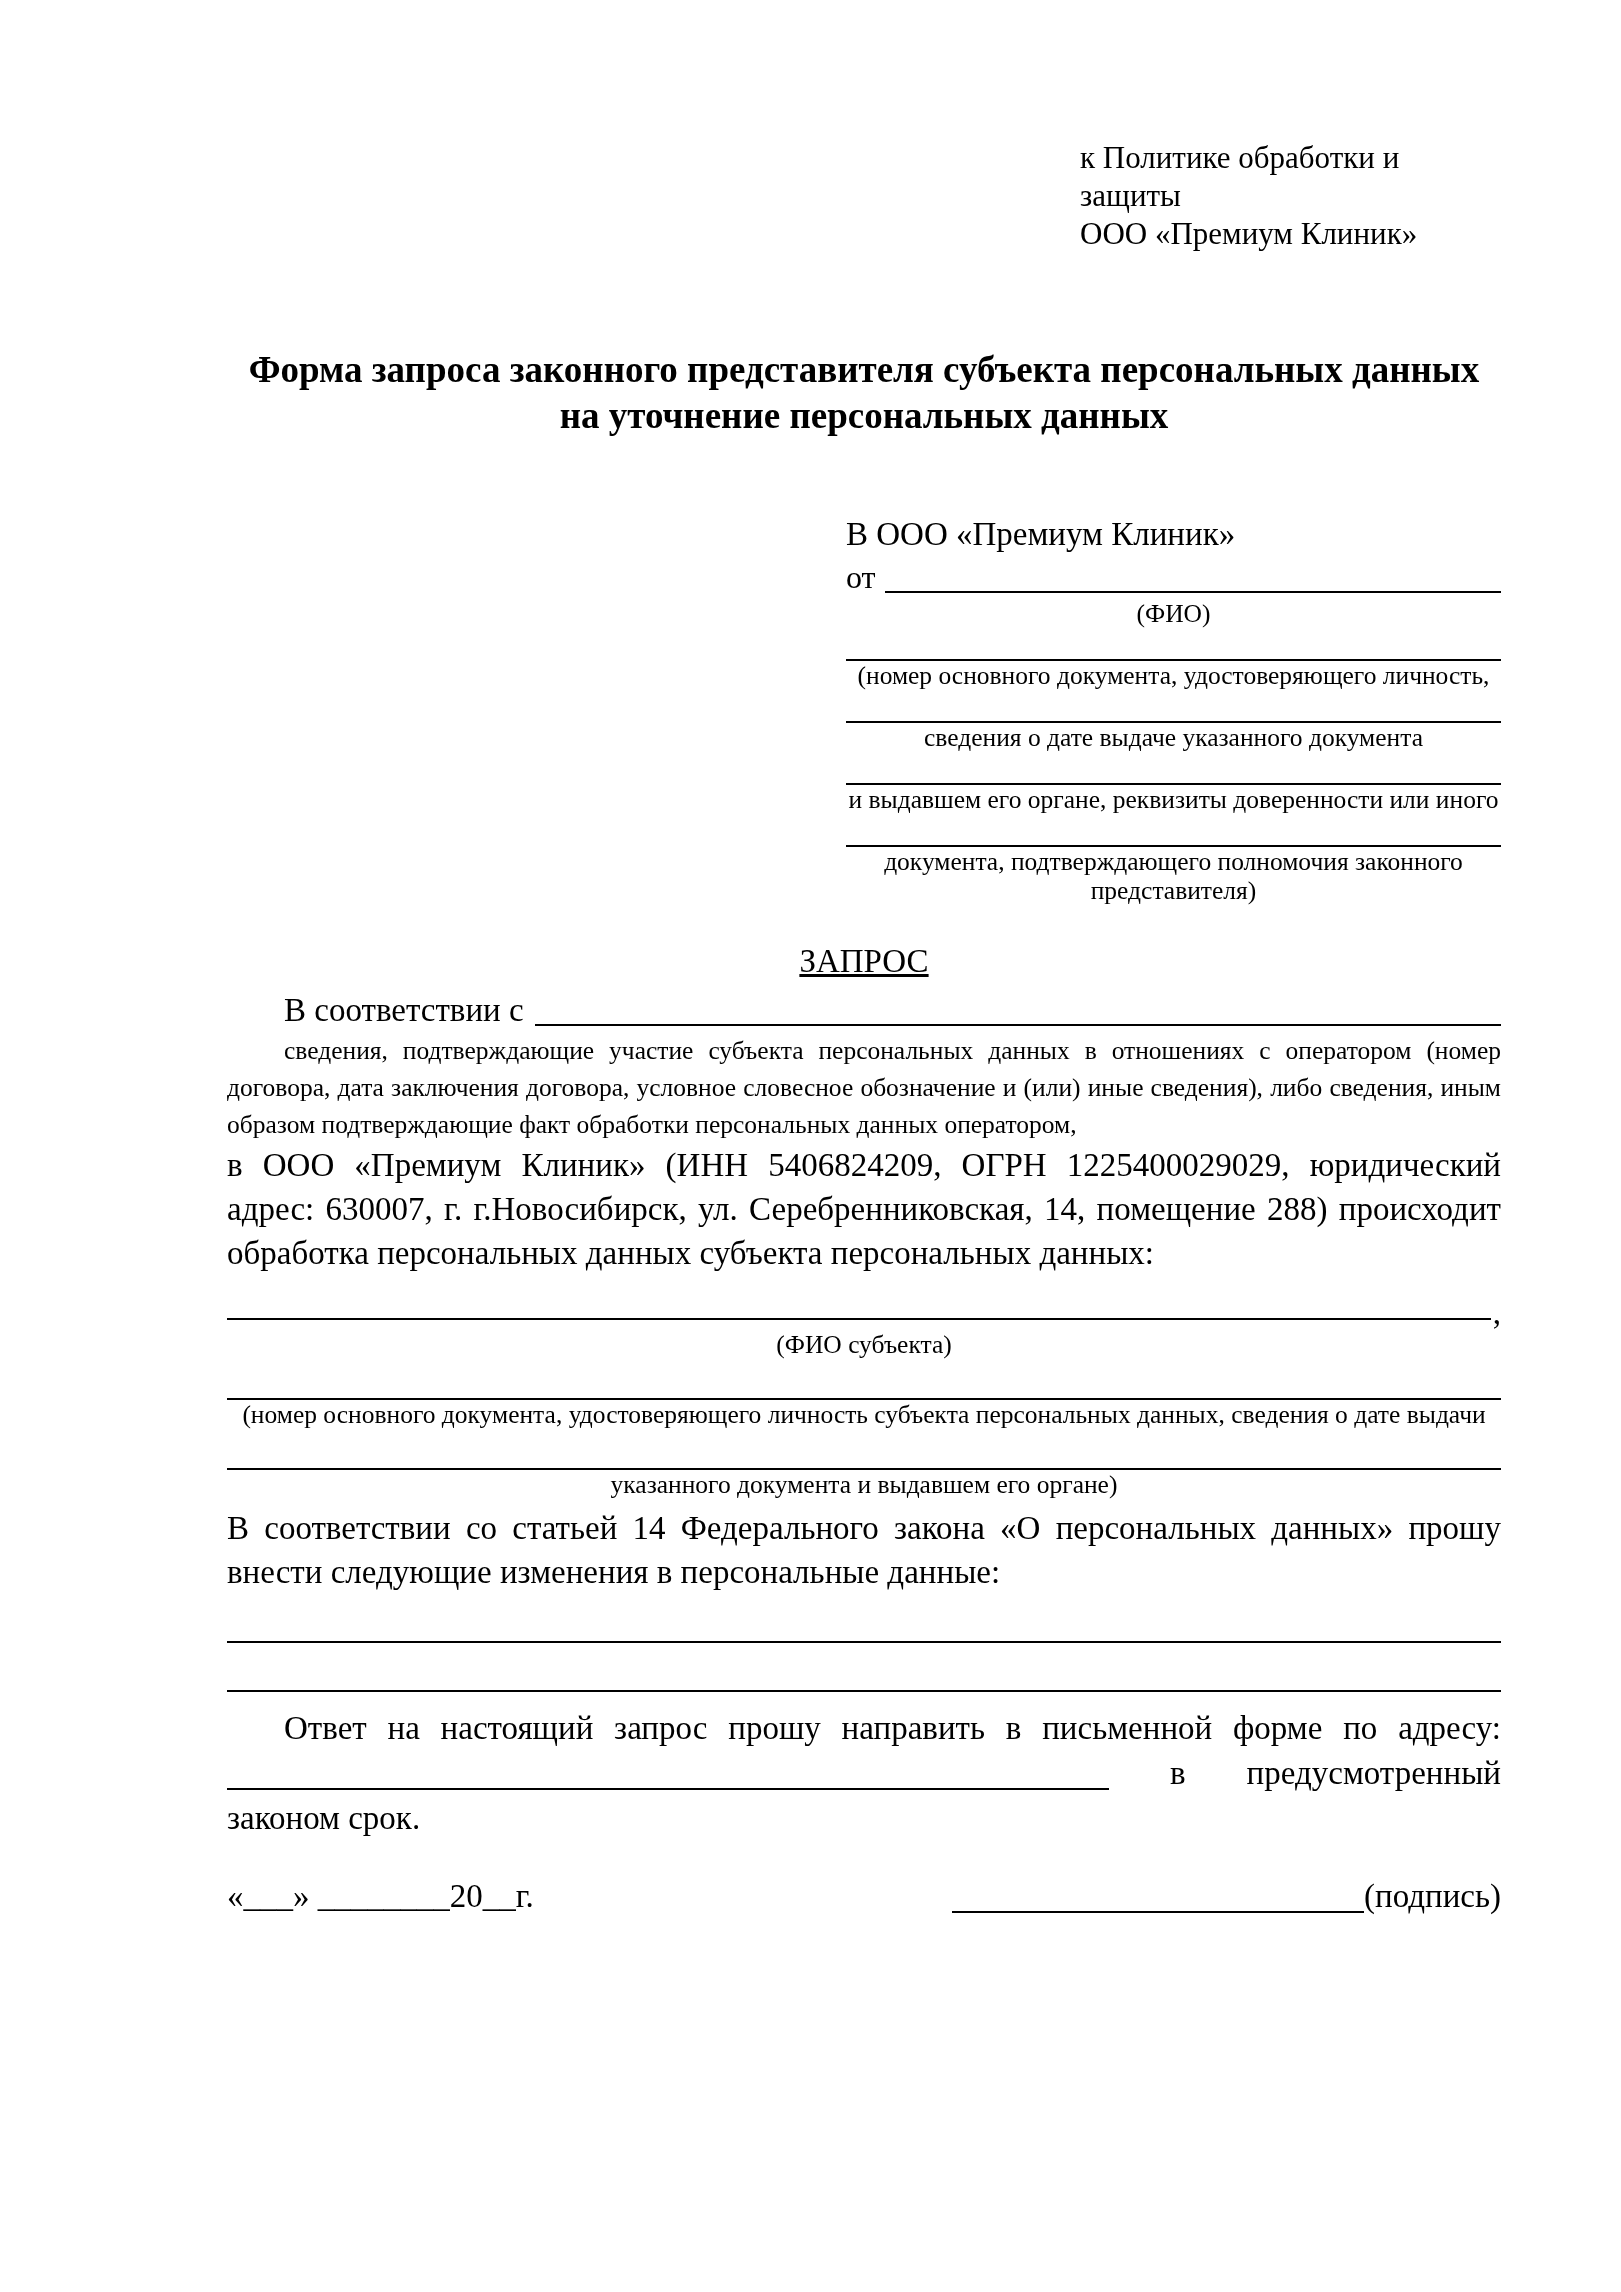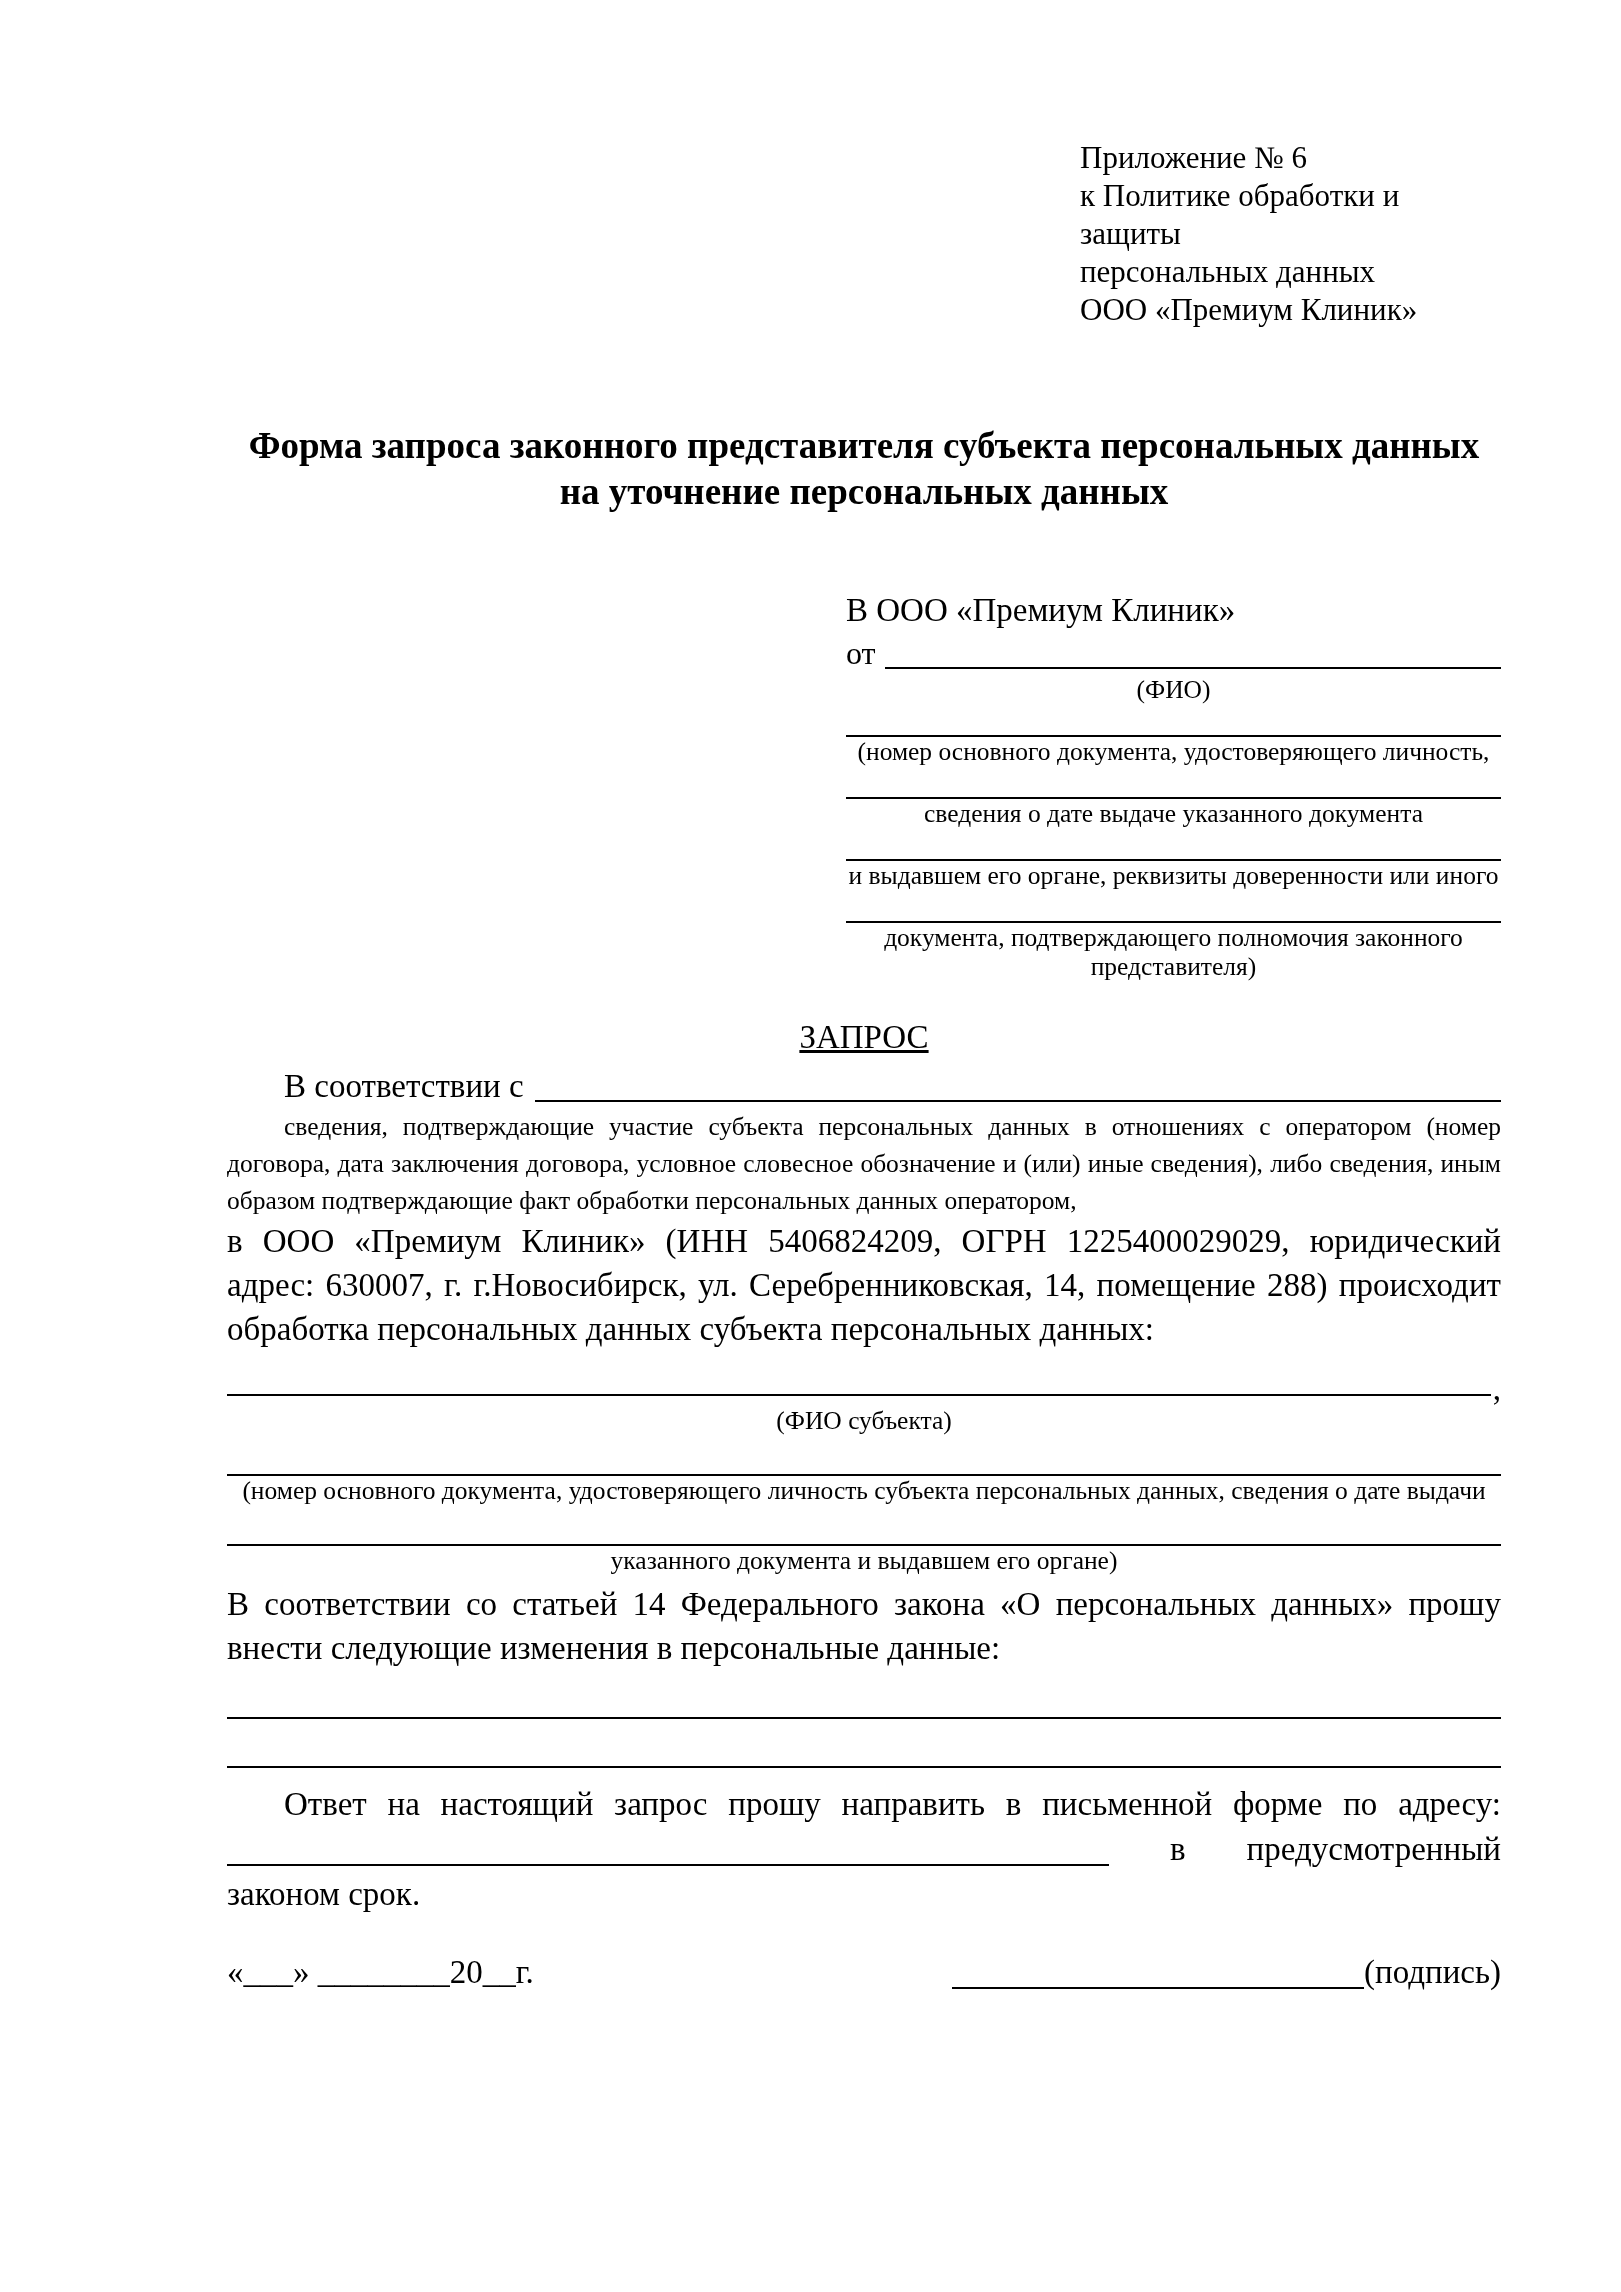--- a/index.html
+++ b/index.html
@@ -41,23 +41,21 @@
   .footer-row { display: flex; justify-content: space-between; align-items: flex-end; margin-top: 33px; font-size: 33px; line-height: 45px; }
   .sig { display: flex; align-items: flex-end; }
   .sig .fill { width: 412px; margin-bottom: 5.9px; }
 </style>
 </head>
 <body>
 
 <div class="page">
 
   <div class="appendix">
-    <div>Приложение № 6</div>
     <div>к Политике обработки и защиты</div>
-    <div>персональных данных</div>
     <div>ООО «Премиум Клиник»</div>
   </div>
 
   <div class="title">
     <div>Форма запроса законного представителя субъекта персональных данных</div>
     <div>на уточнение персональных данных</div>
   </div>
 
   <div class="addressee">
     <div class="addr-to">В ООО «Премиум Клиник»</div>

